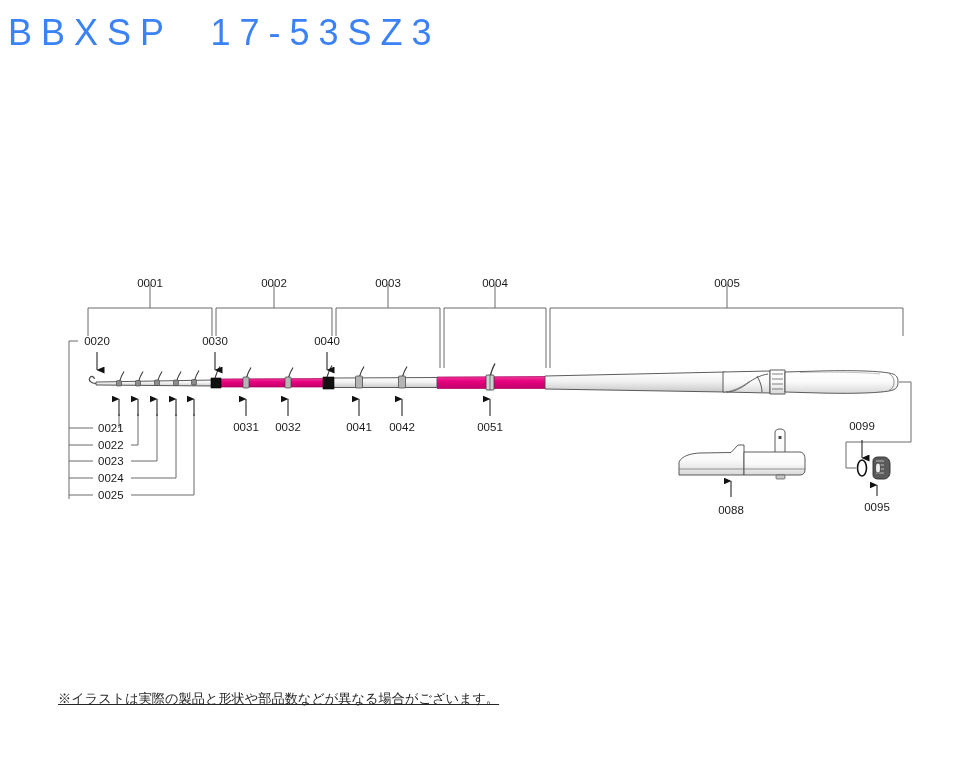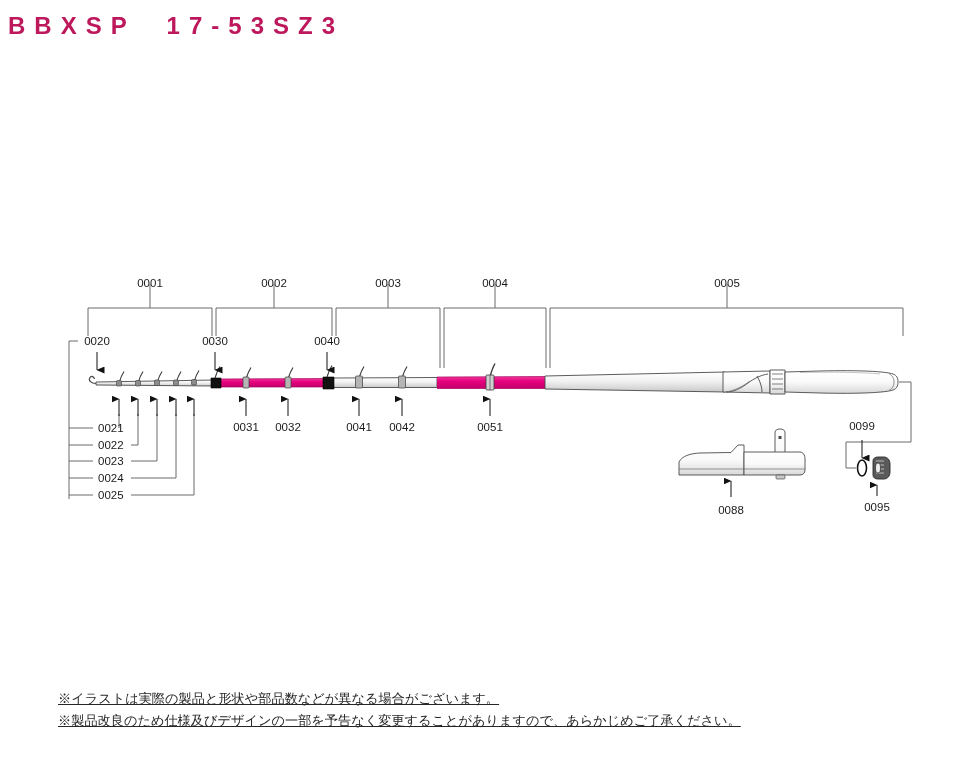--- a/index.html
+++ b/index.html
@@ -12,25 +12,25 @@
     height: 781px;
     position: relative;
     font-family: "Liberation Sans", sans-serif;
     color: #1a1a1a;
     overflow: hidden;
   }
   #page-title {
     position: absolute;
     left: 8px;
     top: 12px;
-    font-size: 24px;
-    font-weight: bold;
+    font-size: 36px;
+    font-weight: normal;
     letter-spacing: 9px;
     white-space: pre;
-    color: #be185d;
+    color: #3b82f6;
   }
   #diagram {
     position: absolute;
     left: 0;
     top: 0;
   }
   .note-block {
     position: absolute;
     left: 58px;
     top: 688px;
@@ -294,14 +294,13 @@
       <ellipse cx="878" cy="468" rx="2.5" ry="5" fill="#efefef" stroke="#2a2a2a" stroke-width="0.7"></ellipse>
     </g>
     <path d="M877,496 L877,485" marker-end="url(#arrowUp)" fill="none" stroke="#111111" stroke-width="1"></path>
     <text class="svg-label" x="877" y="511" text-anchor="middle">0095</text>
   </g>
 
 </svg>
 
 <div class="note-block">
   <span class="note-line">※イラストは実際の製品と形状や部品数などが異なる場合がございます。</span>
-  <span class="note-line">※製品改良のため仕様及びデザインの一部を予告なく変更することがありますので、あらかじめご了承ください。</span>
 </div>
 
 </body></html>

